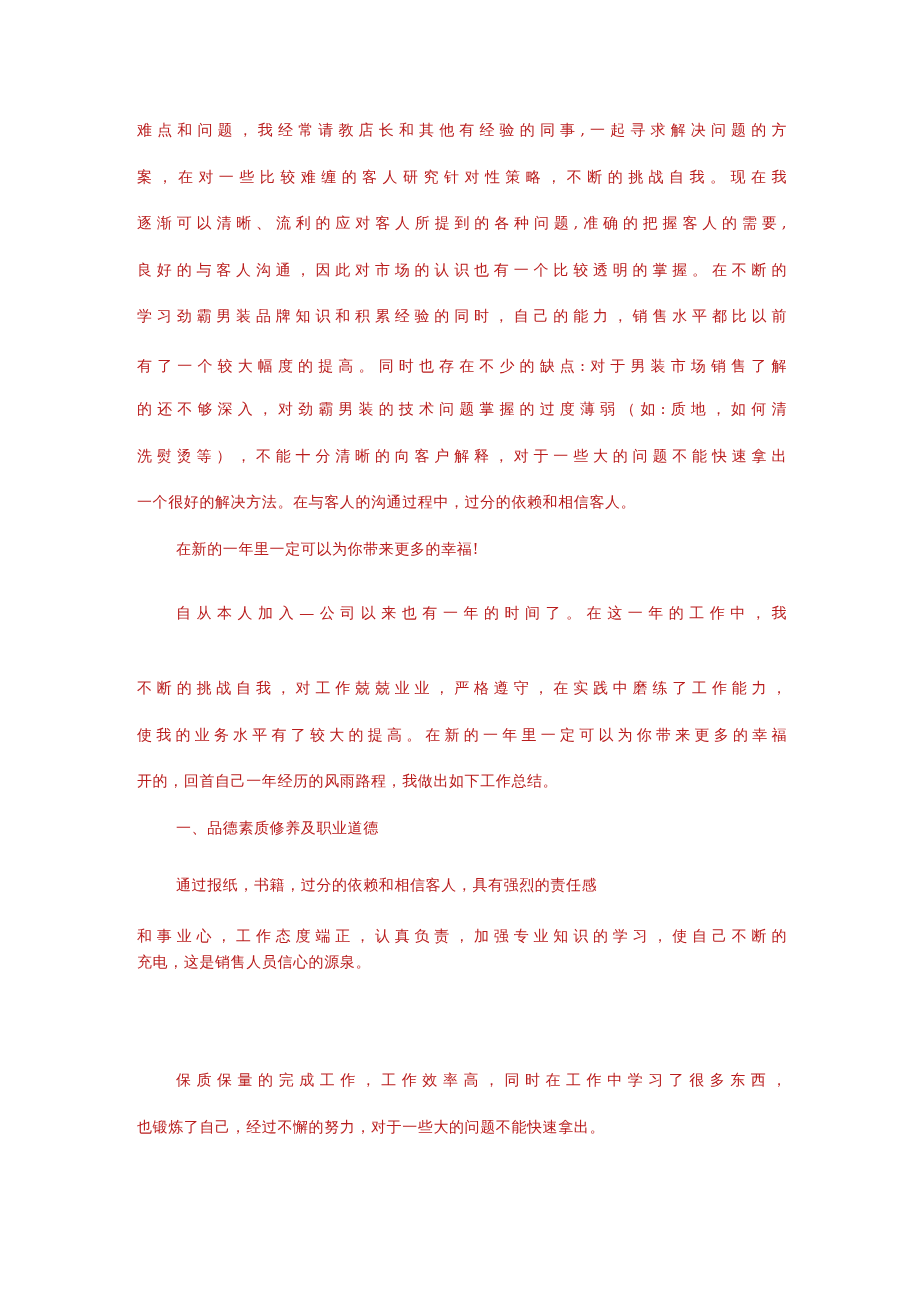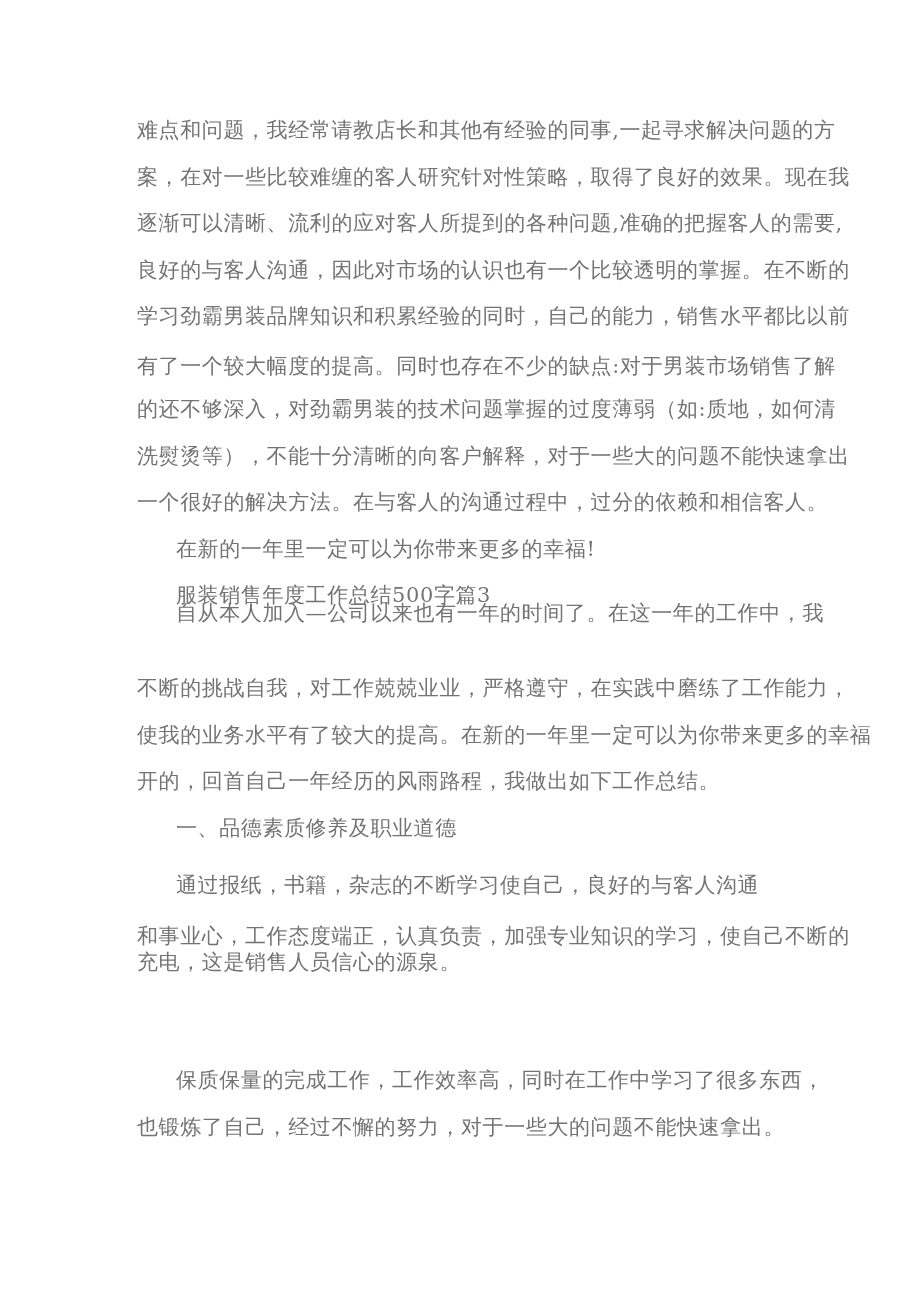--- a/index.html
+++ b/index.html
@@ -19,64 +19,63 @@
       position: absolute;
       left: 0; top: 0;
       width: 920px;
       height: 1301px;
       background: #ffffff;
     }
     .line {
       position: absolute;
       left: 137px;
       width: 650px;
-      font-size: 21px;
+      font-size: 15px;
       line-height: 24px;
       white-space: nowrap;
       letter-spacing: 0.6px;
-      color: #737373;
+      color: #b91c1c;
     }
     .line.justify {
       text-align: justify;
       text-align-last: justify;
     }
     .indent { left: 176px; width: 611px; }
   </style>
 </head>
 <body>
 
 <div class="page">
 
   <div>
     <div class="line justify" style="top:118px">难点和问题，我经常请教店长和其他有经验的同事,一起寻求解决问题的方</div>
-    <div class="line justify" style="top:165px">案，在对一些比较难缠的客人研究针对性策略，取得了良好的效果。现在我</div>
+    <div class="line justify" style="top:165px">案，在对一些比较难缠的客人研究针对性策略，不断的挑战自我。现在我</div>
     <div class="line justify" style="top:211px">逐渐可以清晰、流利的应对客人所提到的各种问题,准确的把握客人的需要,</div>
     <div class="line justify" style="top:258px">良好的与客人沟通，因此对市场的认识也有一个比较透明的掌握。在不断的</div>
     <div class="line justify" style="top:304px">学习劲霸男装品牌知识和积累经验的同时，自己的能力，销售水平都比以前</div>
     <div class="line justify" style="top:354px">有了一个较大幅度的提高。同时也存在不少的缺点:对于男装市场销售了解</div>
     <div class="line justify" style="top:397px">的还不够深入，对劲霸男装的技术问题掌握的过度薄弱（如:质地，如何清</div>
     <div class="line justify" style="top:444px">洗熨烫等），不能十分清晰的向客户解释，对于一些大的问题不能快速拿出</div>
     <div class="line" style="top:490px">一个很好的解决方法。在与客人的沟通过程中，过分的依赖和相信客人。</div>
   </div>
 
   <div class="line indent" style="top:537px">在新的一年里一定可以为你带来更多的幸福!</div>
 
-  <div class="line indent" style="top:583px">服装销售年度工作总结500字篇3</div>
 
   <div>
     <div class="line indent justify" style="top:601px">自从本人加入—公司以来也有一年的时间了。在这一年的工作中，我</div>
     <div class="line justify" style="top:676px">不断的挑战自我，对工作兢兢业业，严格遵守，在实践中磨练了工作能力，</div>
     <div class="line justify" style="top:723px">使我的业务水平有了较大的提高。在新的一年里一定可以为你带来更多的幸福</div>
     <div class="line" style="top:769px">开的，回首自己一年经历的风雨路程，我做出如下工作总结。</div>
   </div>
 
   <div class="line indent" style="top:816px">一、品德素质修养及职业道德</div>
 
   <div>
-    <div class="line indent" style="top:873px">通过报纸，书籍，杂志的不断学习使自己，良好的与客人沟通</div>
+    <div class="line indent" style="top:873px">通过报纸，书籍，过分的依赖和相信客人，具有强烈的责任感</div>
     <div class="line justify" style="top:924px">和事业心，工作态度端正，认真负责，加强专业知识的学习，使自己不断的</div>
     <div class="line" style="top:950px">充电，这是销售人员信心的源泉。</div>
   </div>
 
 
   <div>
     <div class="line indent justify" style="top:1068px">保质保量的完成工作，工作效率高，同时在工作中学习了很多东西，</div>
     <div class="line" style="top:1115px">也锻炼了自己，经过不懈的努力，对于一些大的问题不能快速拿出。</div>
   </div>
 

